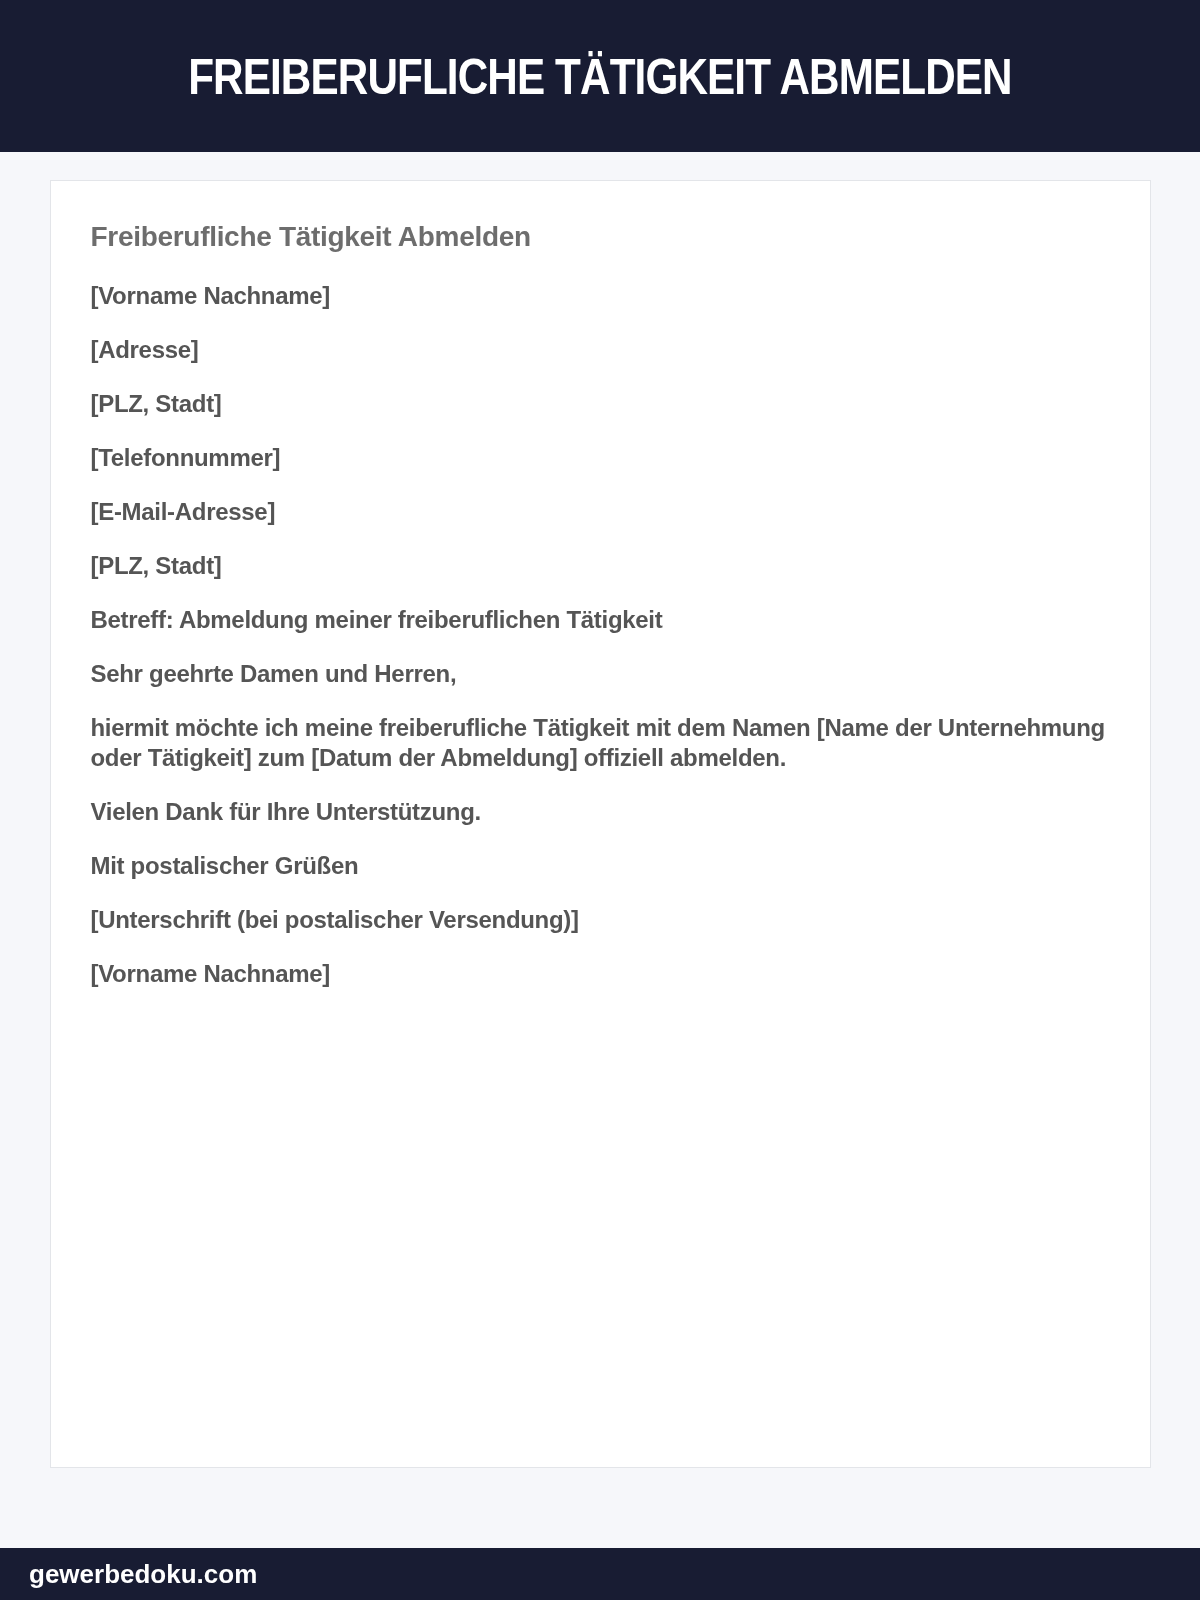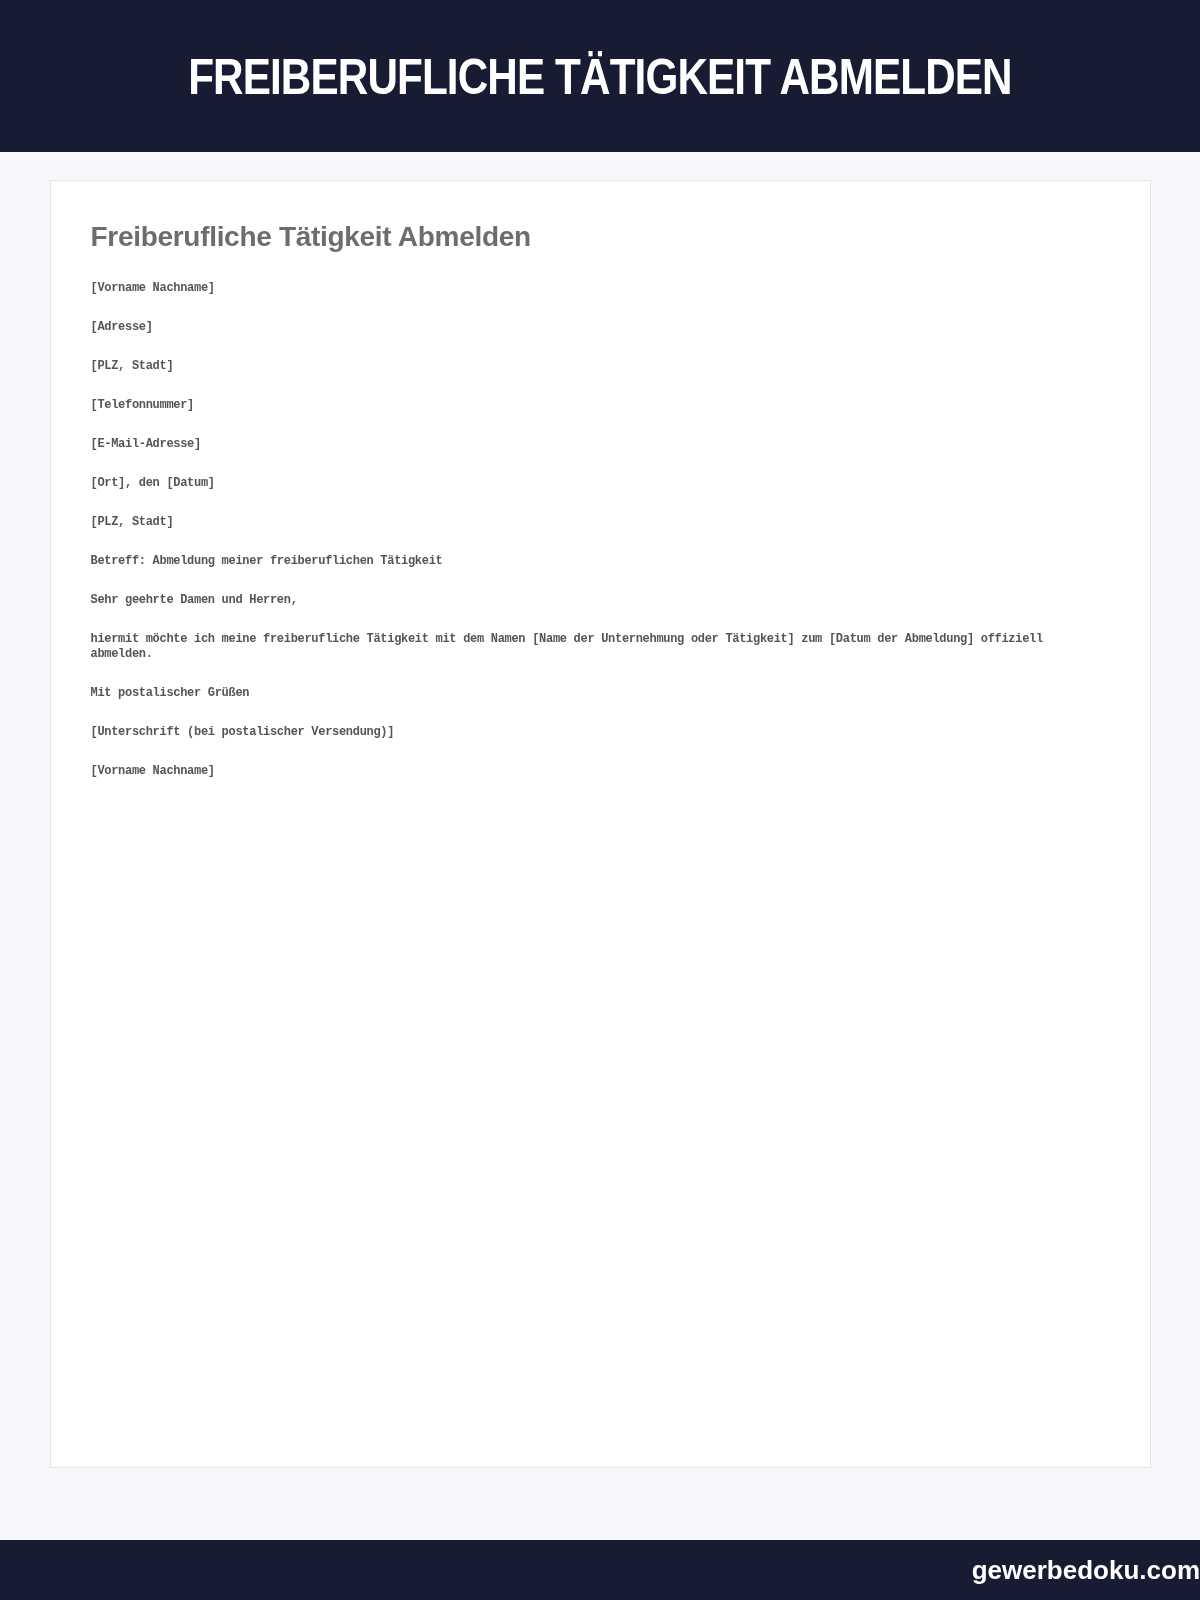--- a/index.html
+++ b/index.html
@@ -61,35 +61,34 @@
   .letter-card h2 {
     margin: 0 0 28px 0;
     color: var(--heading-text);
     font-size: 28px;
     font-weight: bold;
     letter-spacing: -0.3px;
   }
   .letter-card p {
     margin: 0 0 24px 0;
     color: var(--body-text);
-    font-size: 12px;
+    font-size: 24px;
     font-weight: bold;
     line-height: 1.25;
     letter-spacing: -0.3px;
-    font-family: Liberation Mono, monospace;
   }
   .letter-card p.gap { margin-top: 13px; }
 
   
   .page-footer {
-    height: 60px;
+    height: 52px;
     background: var(--header-bg);
     display: flex;
     align-items: center;
-    justify-content: flex-end;
+    justify-content: flex-start;
     flex: 0 0 auto;
     padding-left: 29px;
   }
   .site-name {
     color: var(--title-text);
     font-size: 26px;
     font-weight: bold;
   }
 </style>
 </head>
@@ -101,25 +100,25 @@
 
 <main class="content-area">
   <article class="letter-card">
     <h2>Freiberufliche Tätigkeit Abmelden</h2>
 
     <p>[Vorname Nachname]</p>
     <p>[Adresse]</p>
     <p>[PLZ, Stadt]</p>
     <p>[Telefonnummer]</p>
     <p>[E-Mail-Adresse]</p>
-    <p class="gap">[Ort], den [Datum]</p>
     <p>[PLZ, Stadt]</p>
     <p class="gap">Betreff: Abmeldung meiner freiberuflichen Tätigkeit</p>
     <p class="gap">Sehr geehrte Damen und Herren,</p>
     <p class="gap">hiermit möchte ich meine freiberufliche Tätigkeit mit dem Namen [Name der Unternehmung oder Tätigkeit] zum [Datum der Abmeldung] offiziell abmelden.</p>
+    <p class="gap">Vielen Dank für Ihre Unterstützung.</p>
     <p class="gap">Mit postalischer Grüßen</p>
     <p class="gap">[Unterschrift (bei postalischer Versendung)]</p>
     <p>[Vorname Nachname]</p>
   </article>
 </main>
 
 <footer class="page-footer">
   <div class="site-name">gewerbedoku.com</div>
 </footer>
 

